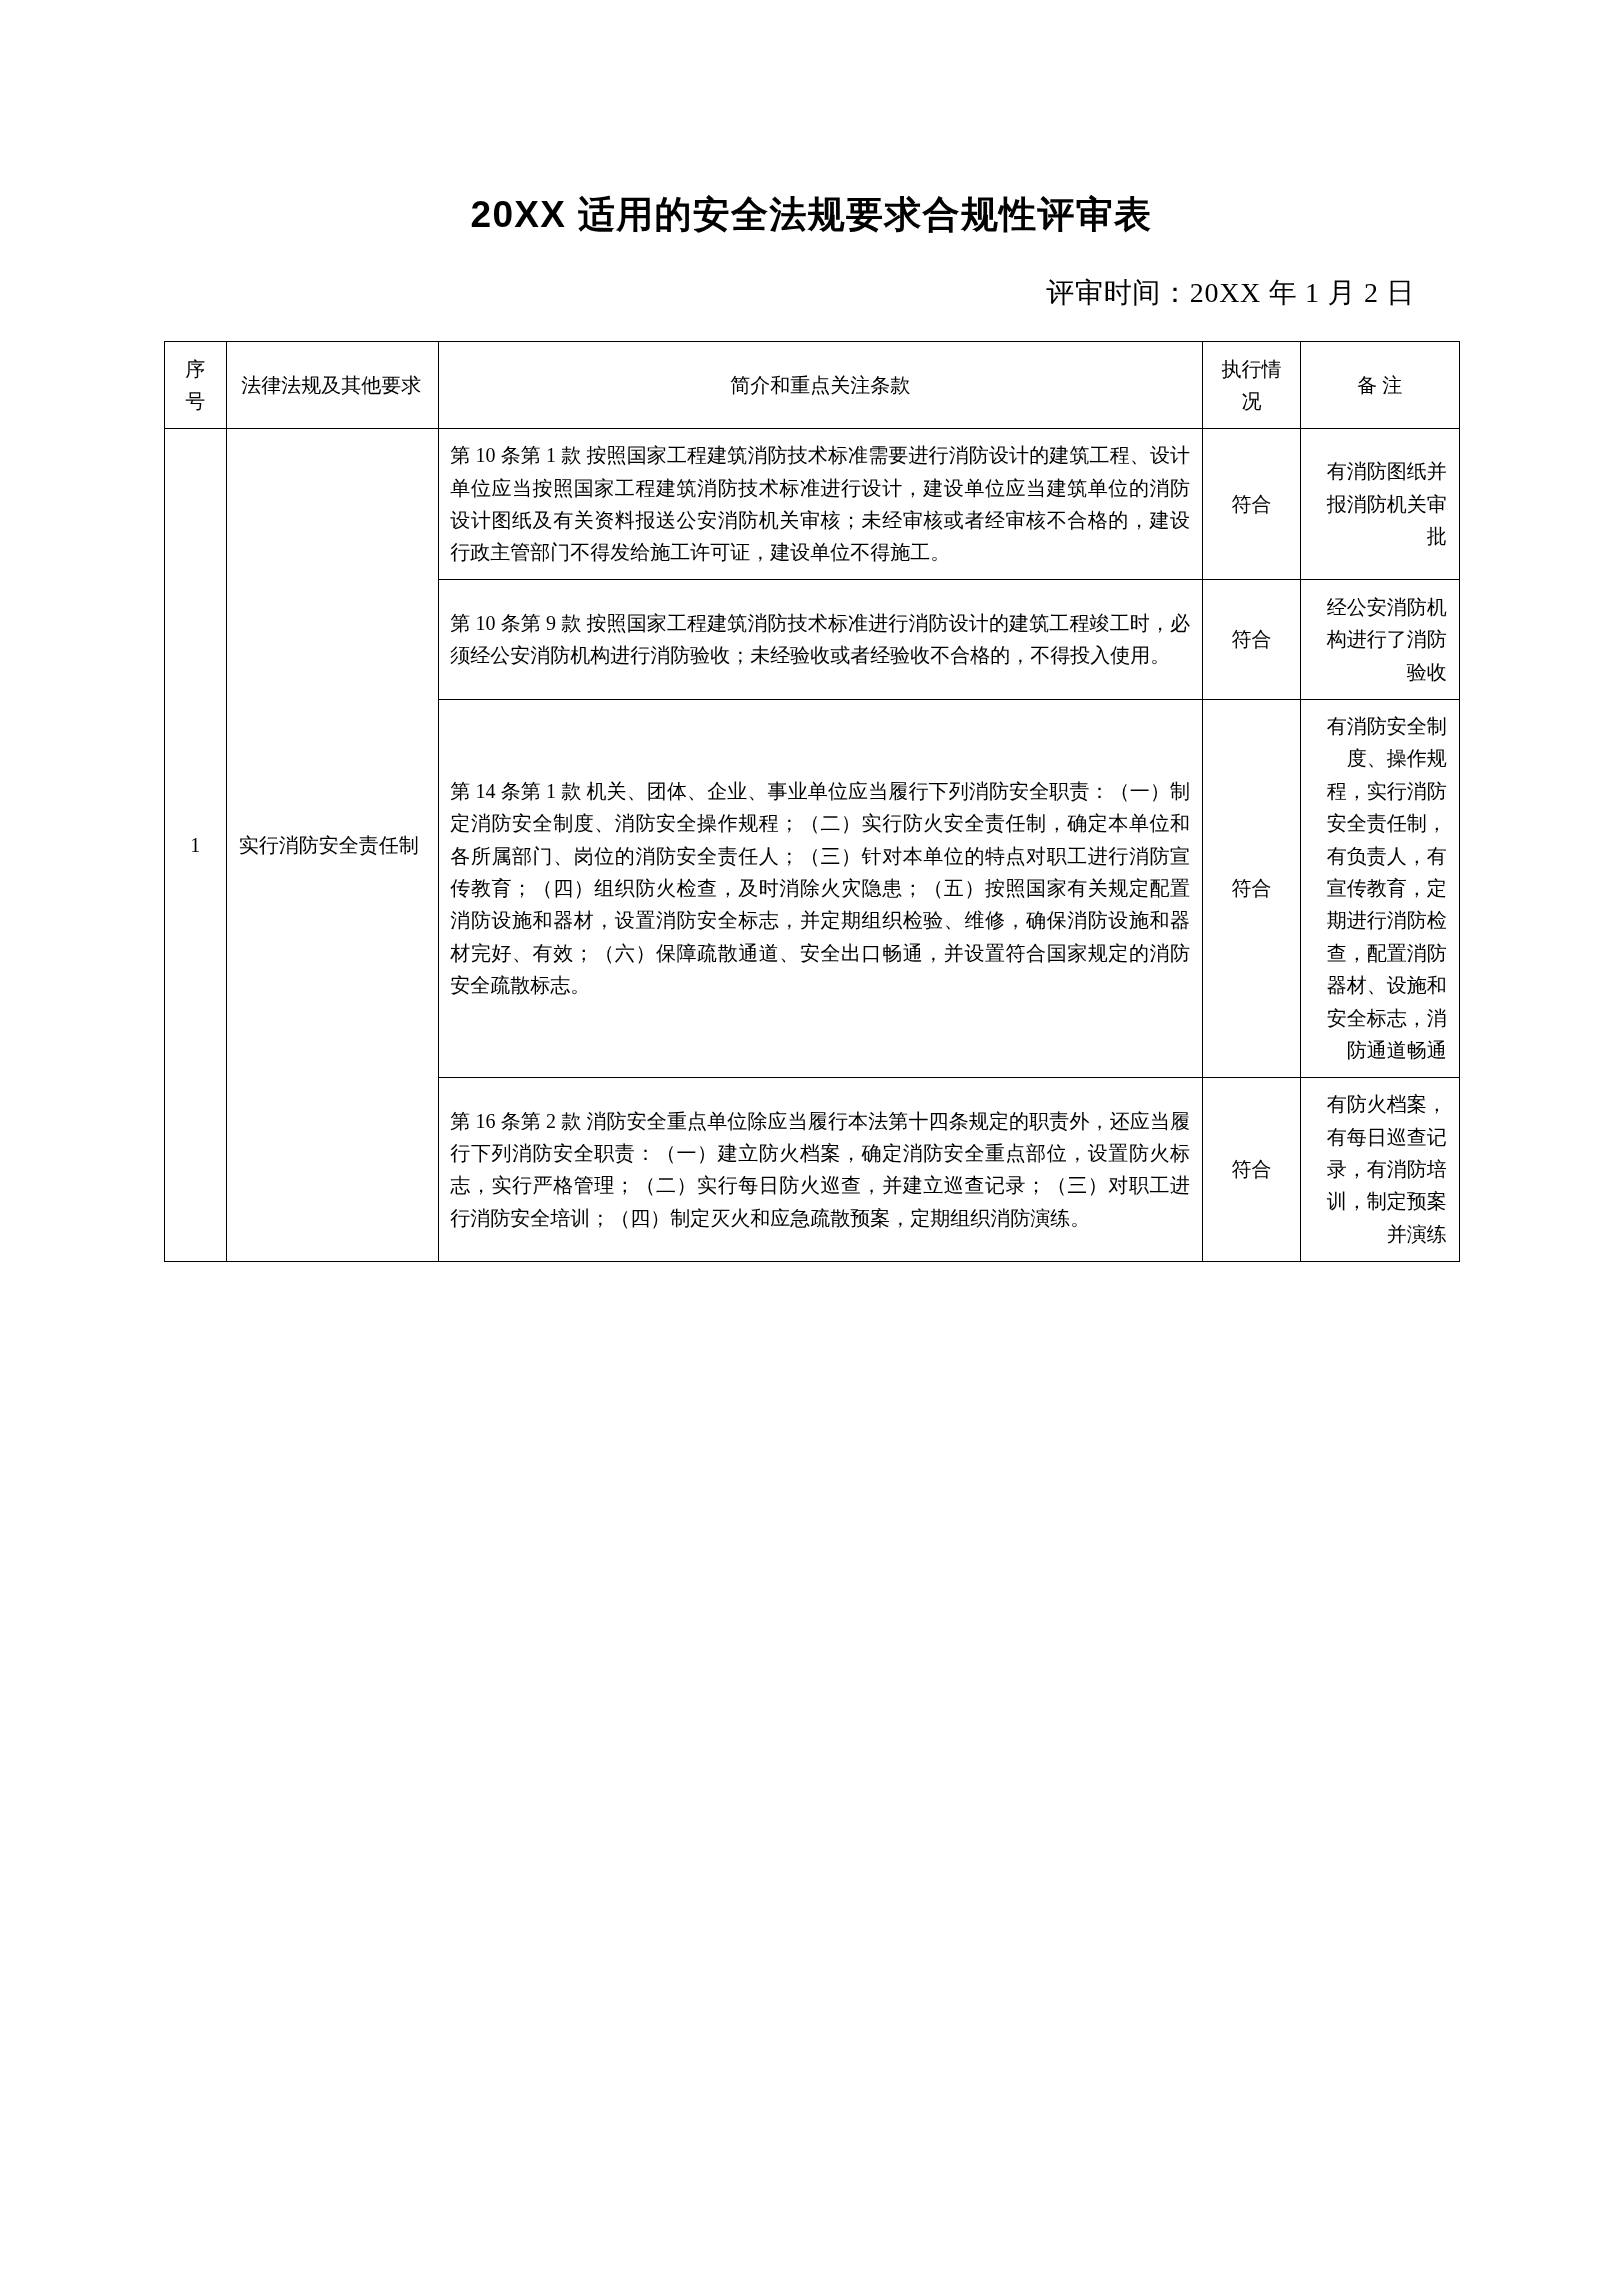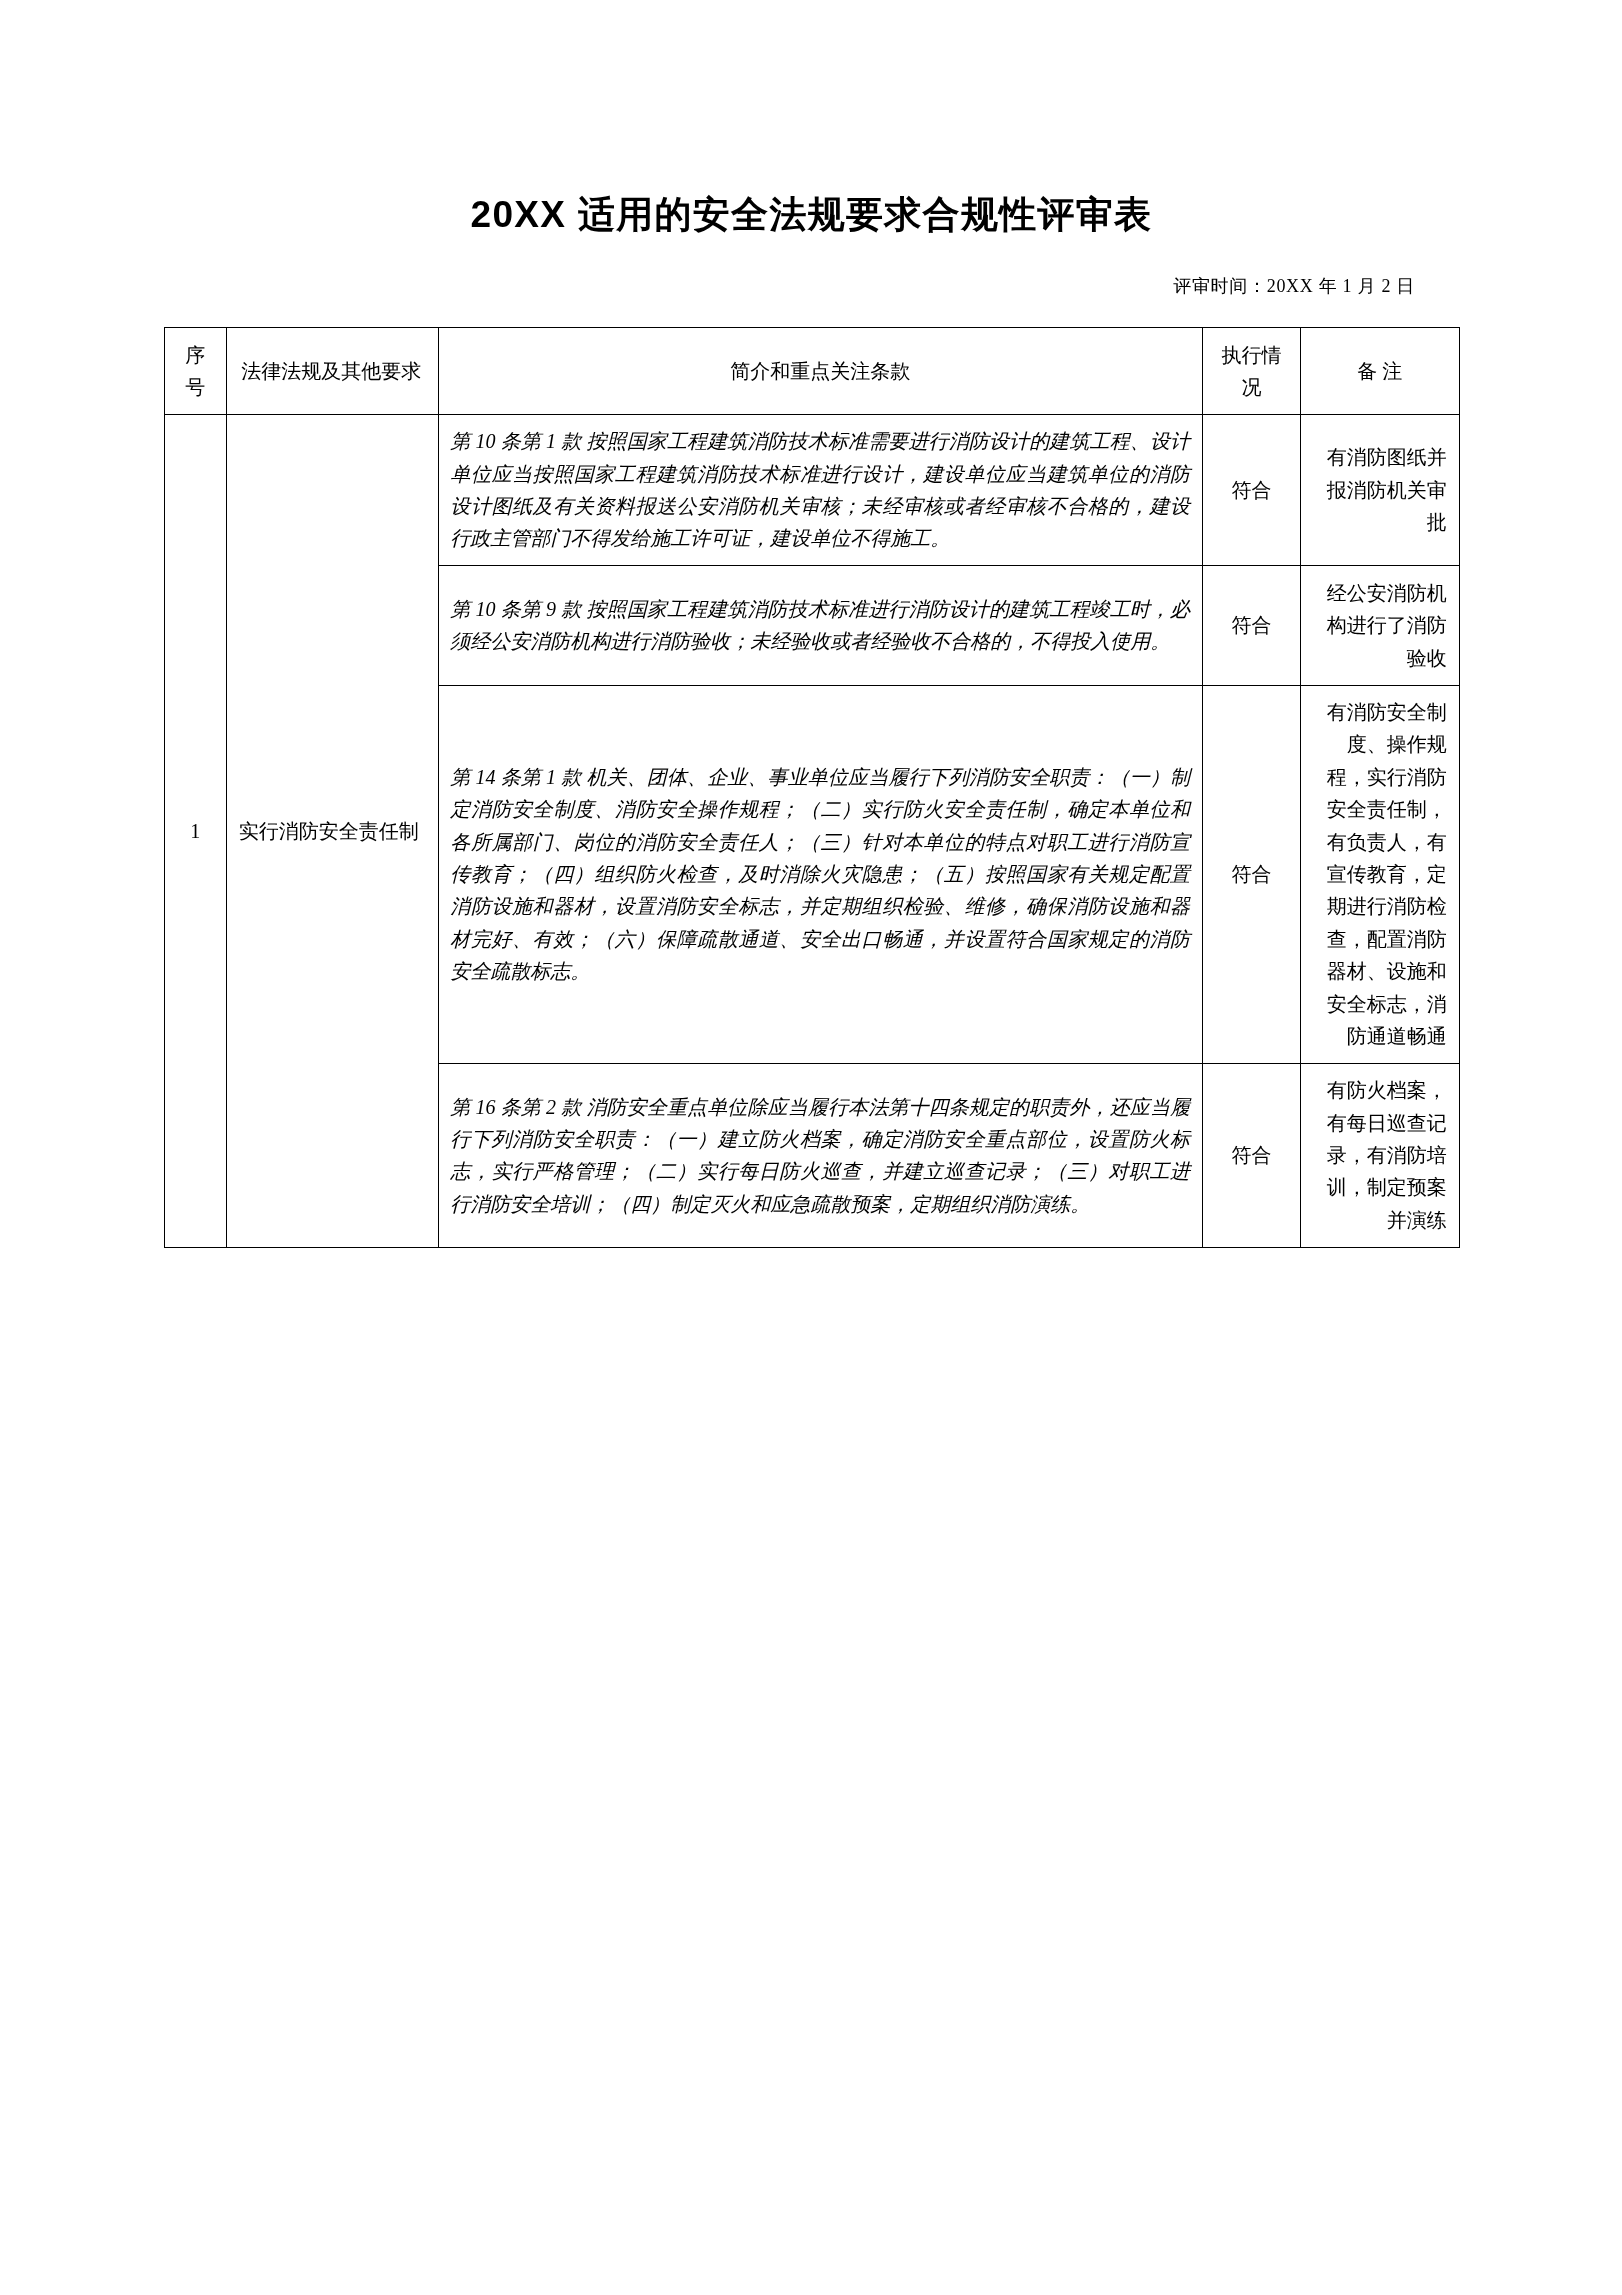--- a/index.html
+++ b/index.html
@@ -25,21 +25,21 @@
     text-align: center;
     font-family: "Liberation Sans", "DejaVu Sans", sans-serif;
     font-weight: bold;
     font-size: 37px;
     letter-spacing: 1.3px;
     margin: 0;
     padding-top: 190px;
   }
   .review-date {
     text-align: right;
-    font-size: 18px;
+    font-size: 28px;
     margin: 0;
     padding-top: 34px;
     padding-right: 208px;
     letter-spacing: 0.7px;
   }
   table.main {
     border-collapse: collapse;
     margin: 29px auto 0 auto;
     width: 1296px;
     table-layout: fixed;
@@ -79,21 +79,20 @@
     font-size: 20px;
     line-height: 1.7;
     vertical-align: middle;
   }
   td.desc-cell {
     text-align: justify;
     text-justify: inter-ideograph;
     font-size: 20px;
     line-height: 1.72;
     vertical-align: middle;
-    font-style: italic;
   }
   td.status-cell {
     text-align: center;
     font-size: 20px;
     vertical-align: middle;
   }
   td.remark-cell {
     text-align: right;
     font-size: 20px;
     line-height: 1.72;

